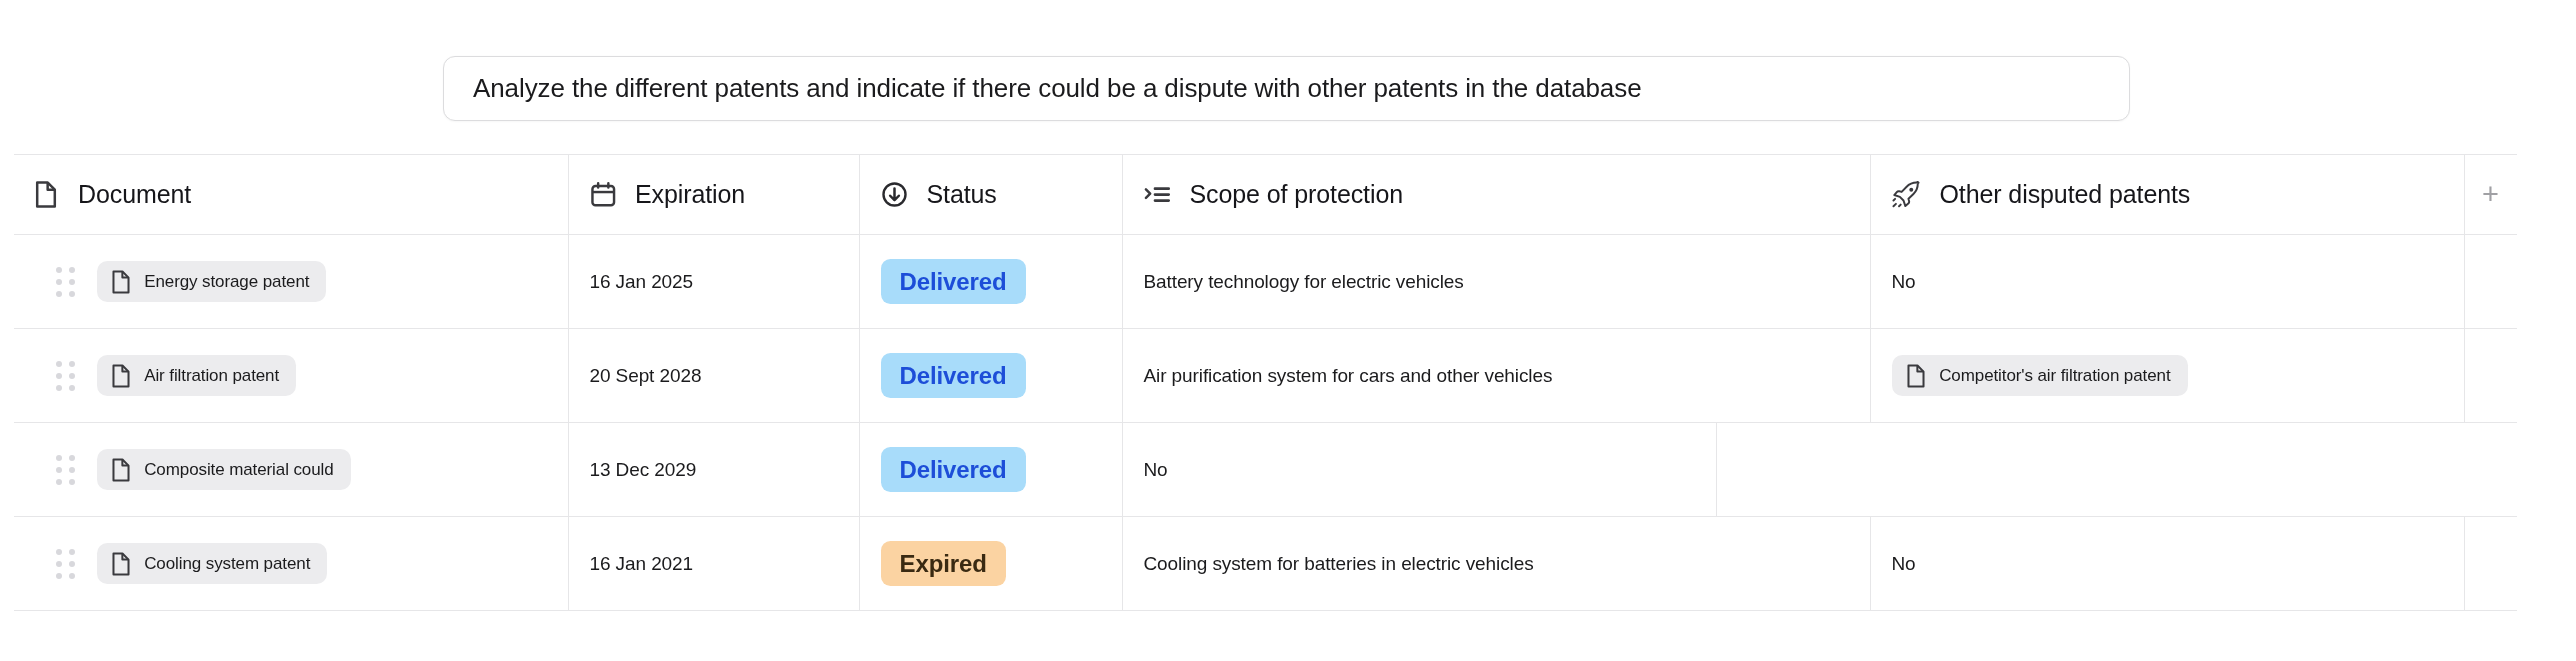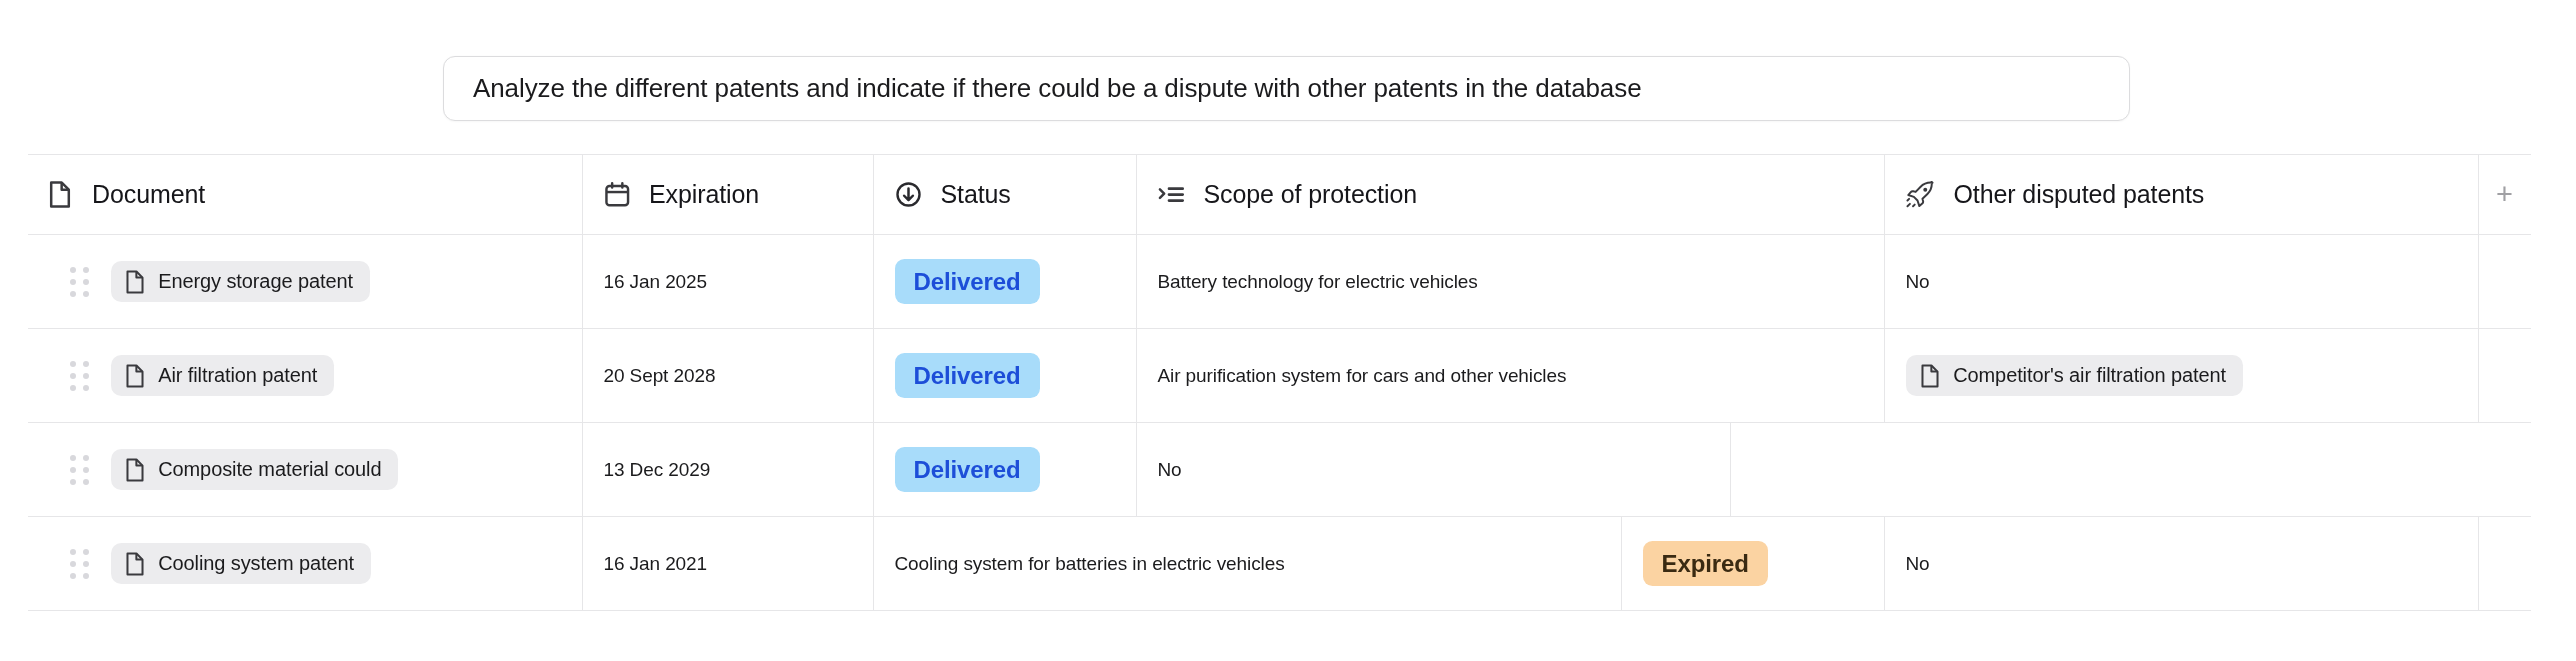--- a/index.html
+++ b/index.html
@@ -29,21 +29,21 @@
   .prompt-text {
     font-size: 26px;
     color: #1b1b1d;
     letter-spacing: -0.1px;
     white-space: nowrap;
   }
 
   
   .table {
     position: absolute;
-    left: 28px; top: 154px;
+    left: 14px; top: 154px;
     width: 2503px;
   }
   .row { display: flex; width: 100%; }
 
   .head-row { border-top: 1.7px solid #e6e6e8; border-bottom: 1.7px solid #e6e6e8; height: 81px; }
   .body-row { border-bottom: 1.7px solid #e6e6e8; height: 94px; }
   .body-row.last { border-bottom: 1.7px solid #e6e6e8; }
 
   .cell {
     display: flex; align-items: center;
@@ -99,21 +99,21 @@
 
   
   .chip {
     display: inline-flex; align-items: center; gap: 12px;
     background: #ececee;
     border-radius: 10.3px;
     padding: 7.7px 17px 7.7px 13.7px;
     max-width: 100%;
   }
   .chip-label {
-    font-size: 20px; color: #1b1b1d;
+    font-size: 17px; color: #1b1b1d;
     letter-spacing: -0.1px;
     white-space: nowrap;
   }
   .chip svg { display: block; flex: 0 0 auto; }
 
   
   .cell-text {
     font-size: 19px; color: #1b1b1d;
     letter-spacing: -0.1px;
     white-space: nowrap;
@@ -328,26 +328,26 @@
           <svg width="22" height="26" viewBox="0 0 24 28" fill="none">
             <path d="M3.8 2.6h9.8L20.2 9.2V25.4H3.8z" stroke="#3a3a3e" stroke-width="2.2" stroke-linejoin="round"></path>
             <path d="M13.5 2.7v6.5h6.6" stroke="#3a3a3e" stroke-width="2.2" stroke-linejoin="round"></path>
           </svg>
           <span class="chip-label">Cooling system patent</span>
         </span>
       </div>
       <div class="cell c-exp">
         <span class="cell-text">16 Jan 2021</span>
       </div>
+      <div class="cell c-sta">
+        <span class="badge expired">Expired</span>
+      </div>
       <div class="cell c-sco">
         <span class="cell-text">Cooling system for batteries in electric vehicles</span>
       </div>
-      <div class="cell c-sta">
-        <span class="badge expired">Expired</span>
-      </div>
       <div class="cell c-oth">
         <span class="cell-text">No</span>
       </div>
       <div class="cell c-add tail"></div>
     </div>
 
   </div>
 </div>
 
 

